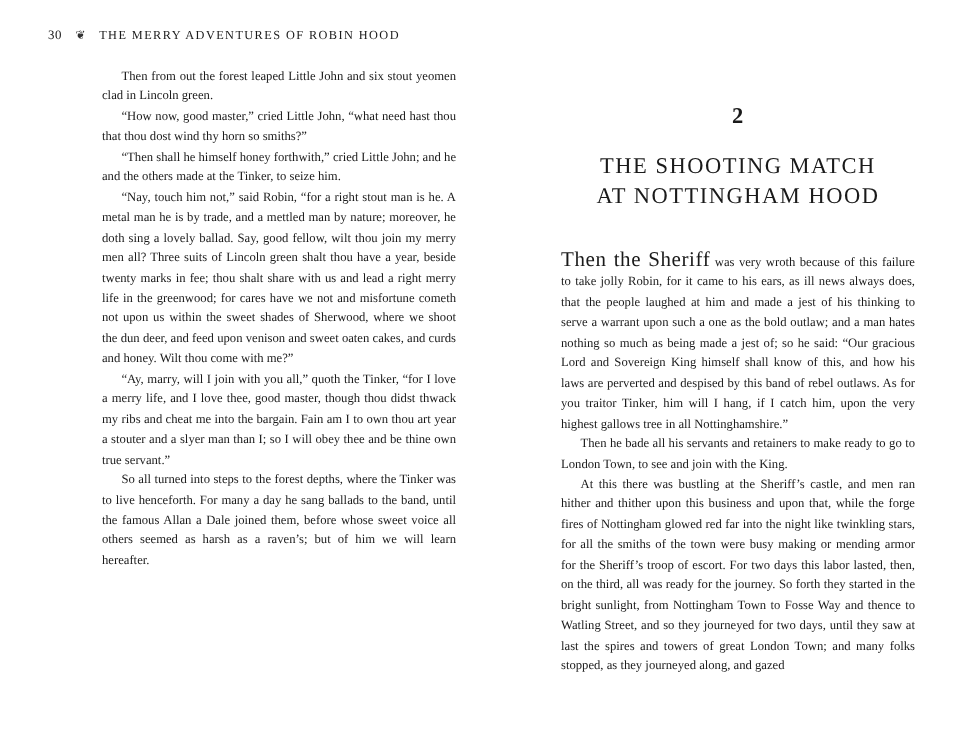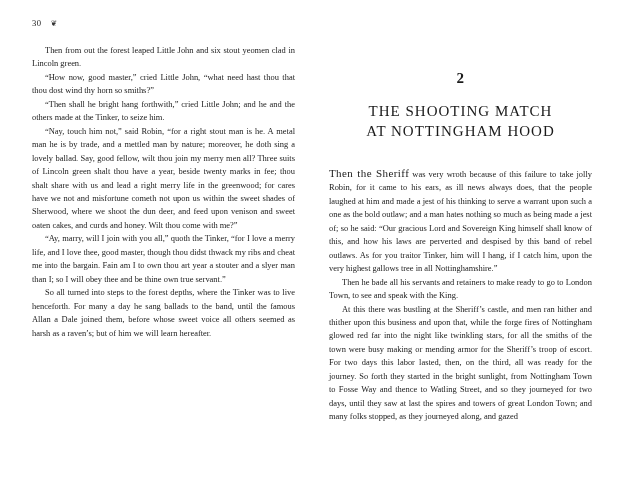--- a/index.html
+++ b/index.html
@@ -52,20 +52,21 @@
     top: 44px;
     left: 32px;
     right: 30px;
     bottom: 18px;
     display: flex;
     gap: 34px;
   }
   .col {
     width: 263px;
     position: relative;
+    margin-left: 36px;
   }
   p {
     margin: 0;
     font-size: 8.45px;
     line-height: 13.45px;
     text-align: justify;
     text-justify: inter-word;
     hyphens: auto;
     -webkit-hyphens: auto;
   }
@@ -87,50 +88,51 @@
     line-height: 20px;
     margin-bottom: 26px;
   }
   .chap-title div { white-space: nowrap; }
   .smallcap-open {
     font-size: 8.45px;
     line-height: 13.45px;
     text-align: justify;
   }
   .smallcap-open .sc {
-    font-size: 11px;
+    font-size: 14px;
     letter-spacing: 0.4px;
   }
 </style>
 </head>
 <body>
 
 <div class="page">
 
   <div class="running-head">
     <span class="folio">30</span>
     <span class="orn">❦</span>
+    <span class="head-title">THE MERRY ADVENTURES OF ROBIN HOOD</span>
   </div>
 
   <div class="columns">
 
     <div class="col">
       <p class="indent">Then from out the forest leaped Little John and six stout yeomen clad in Lincoln green.</p>
       <p class="indent">“How now, good master,” cried Little John, “what need hast thou that thou dost wind thy horn so smiths?”</p>
-      <p class="indent">“Then shall he bright hang forthwith,” cried Little John; and he and the others made at the Tinker, to seize him.</p>
+      <p class="indent">“Then shall he himself honey forthwith,” cried Little John; and he and the others made at the Tinker, to seize him.</p>
       <p class="indent">“Nay, touch him not,” said Robin, “for a right stout man is he. A metal man he is by trade, and a mettled man by nature; moreover, he doth sing a lovely ballad. Say, good fellow, wilt thou join my merry men all? Three suits of Lincoln green shalt thou have a year, beside twenty marks in fee; thou shalt share with us and lead a right merry life in the greenwood; for cares have we not and misfortune cometh not upon us within the sweet shades of Sherwood, where we shoot the dun deer, and feed upon venison and sweet oaten cakes, and curds and honey. Wilt thou come with me?”</p>
       <p class="indent">“Ay, marry, will I join with you all,” quoth the Tinker, “for I love a merry life, and I love thee, good master, though thou didst thwack my ribs and cheat me into the bargain. Fain am I to own thou art year a stouter and a slyer man than I; so I will obey thee and be thine own true servant.”</p>
       <p class="indent">So all turned into steps to the forest depths, where the Tinker was to live henceforth. For many a day he sang ballads to the band, until the famous Allan a Dale joined them, before whose sweet voice all others seemed as harsh as a raven’s; but of him we will learn hereafter.</p>
     </div>
 
     <div class="col">
       <div class="chap-num">2</div>
       <div class="chap-title">
         <div>THE SHOOTING MATCH</div>
         <div>AT NOTTINGHAM HOOD</div>
       </div>
       <p class="smallcap-open"><span class="sc">Then the Sheriff</span><span> was very wroth because of this failure to take jolly Robin, for it came to his ears, as ill news always does, that the people laughed at him and made a jest of his thinking to serve a warrant upon such a one as the bold outlaw; and a man hates nothing so much as being made a jest of; so he said: “Our gracious Lord and Sovereign King himself shall know of this, and how his laws are perverted and despised by this band of rebel outlaws. As for you traitor Tinker, him will I hang, if I catch him, upon the very highest gallows tree in all Nottinghamshire.”</span></p>
-      <p class="indent">Then he bade all his servants and retainers to make ready to go to London Town, to see and speak with the King.</p>
+      <p class="indent">Then he bade all his servants and retainers to make ready to go to London Town, to see and join with the King.</p>
       <p class="indent">At this there was bustling at the Sheriff’s castle, and men ran hither and thither upon this business and upon that, while the forge fires of Nottingham glowed red far into the night like twinkling stars, for all the smiths of the town were busy making or mending armor for the Sheriff’s troop of escort. For two days this labor lasted, then, on the third, all was ready for the journey. So forth they started in the bright sunlight, from Nottingham Town to Fosse Way and thence to Watling Street, and so they journeyed for two days, until they saw at last the spires and towers of great London Town; and many folks stopped, as they journeyed along, and gazed</p>
     </div>
 
   </div>
 </div>
 
 </body></html>

